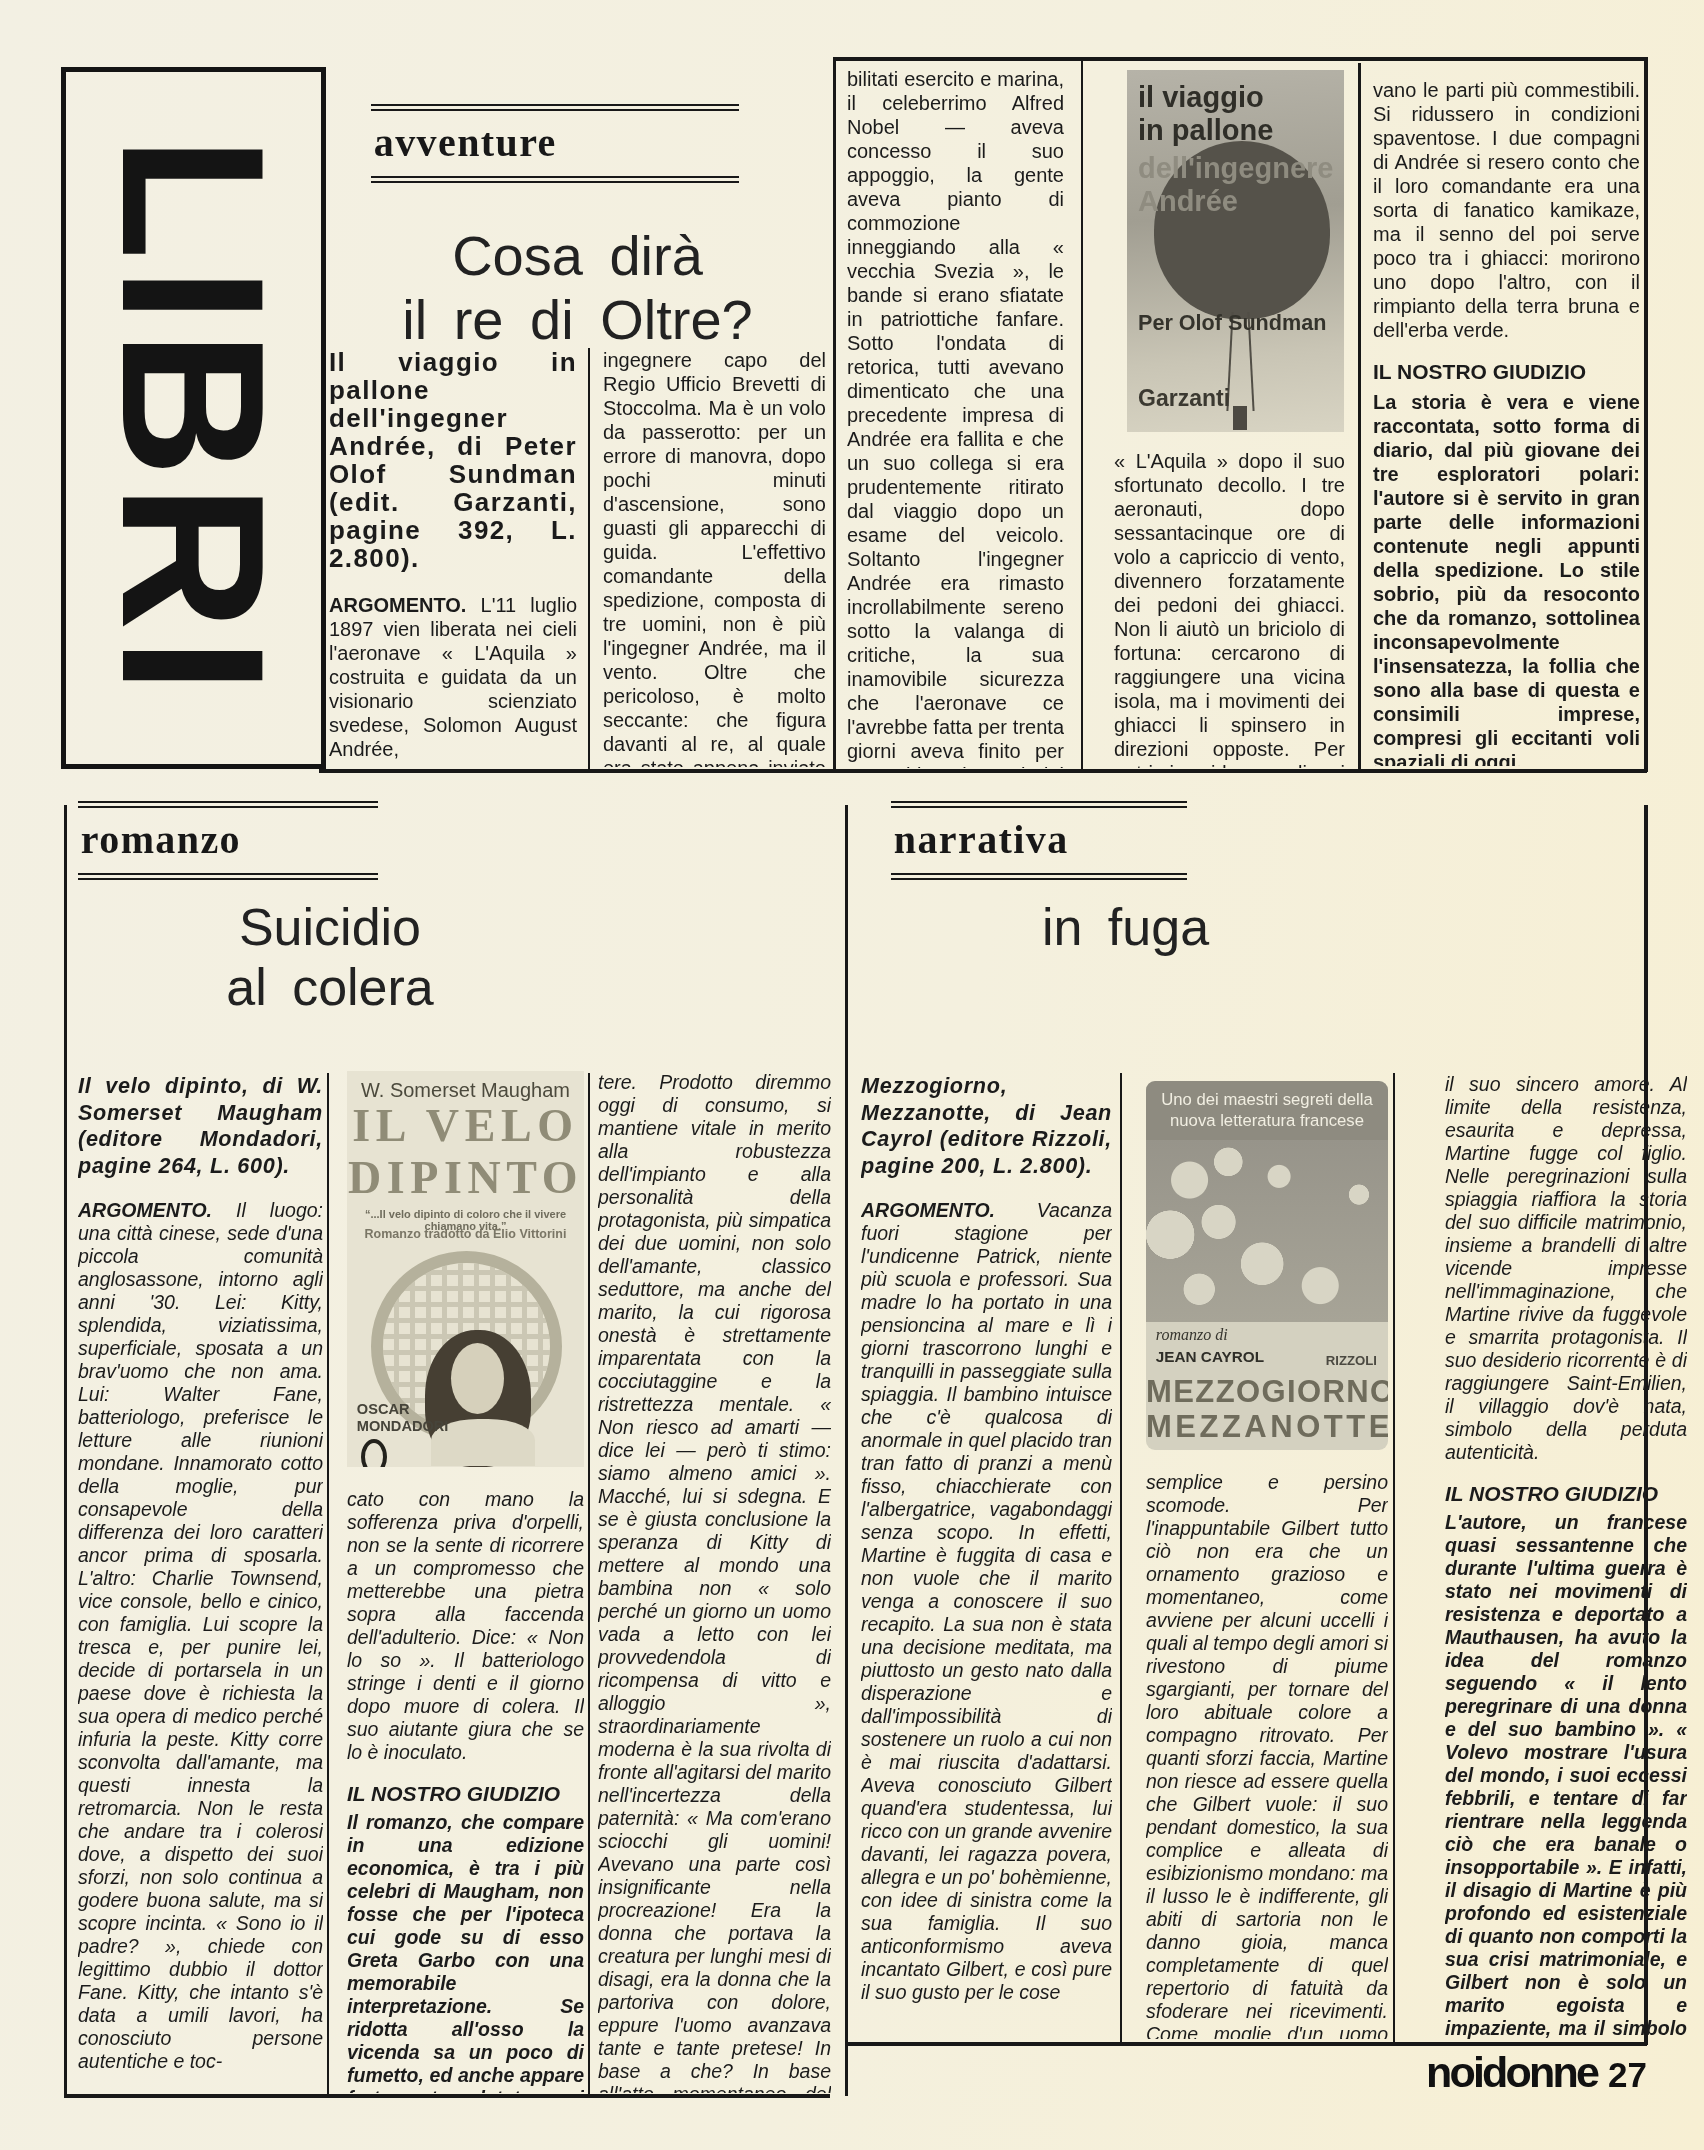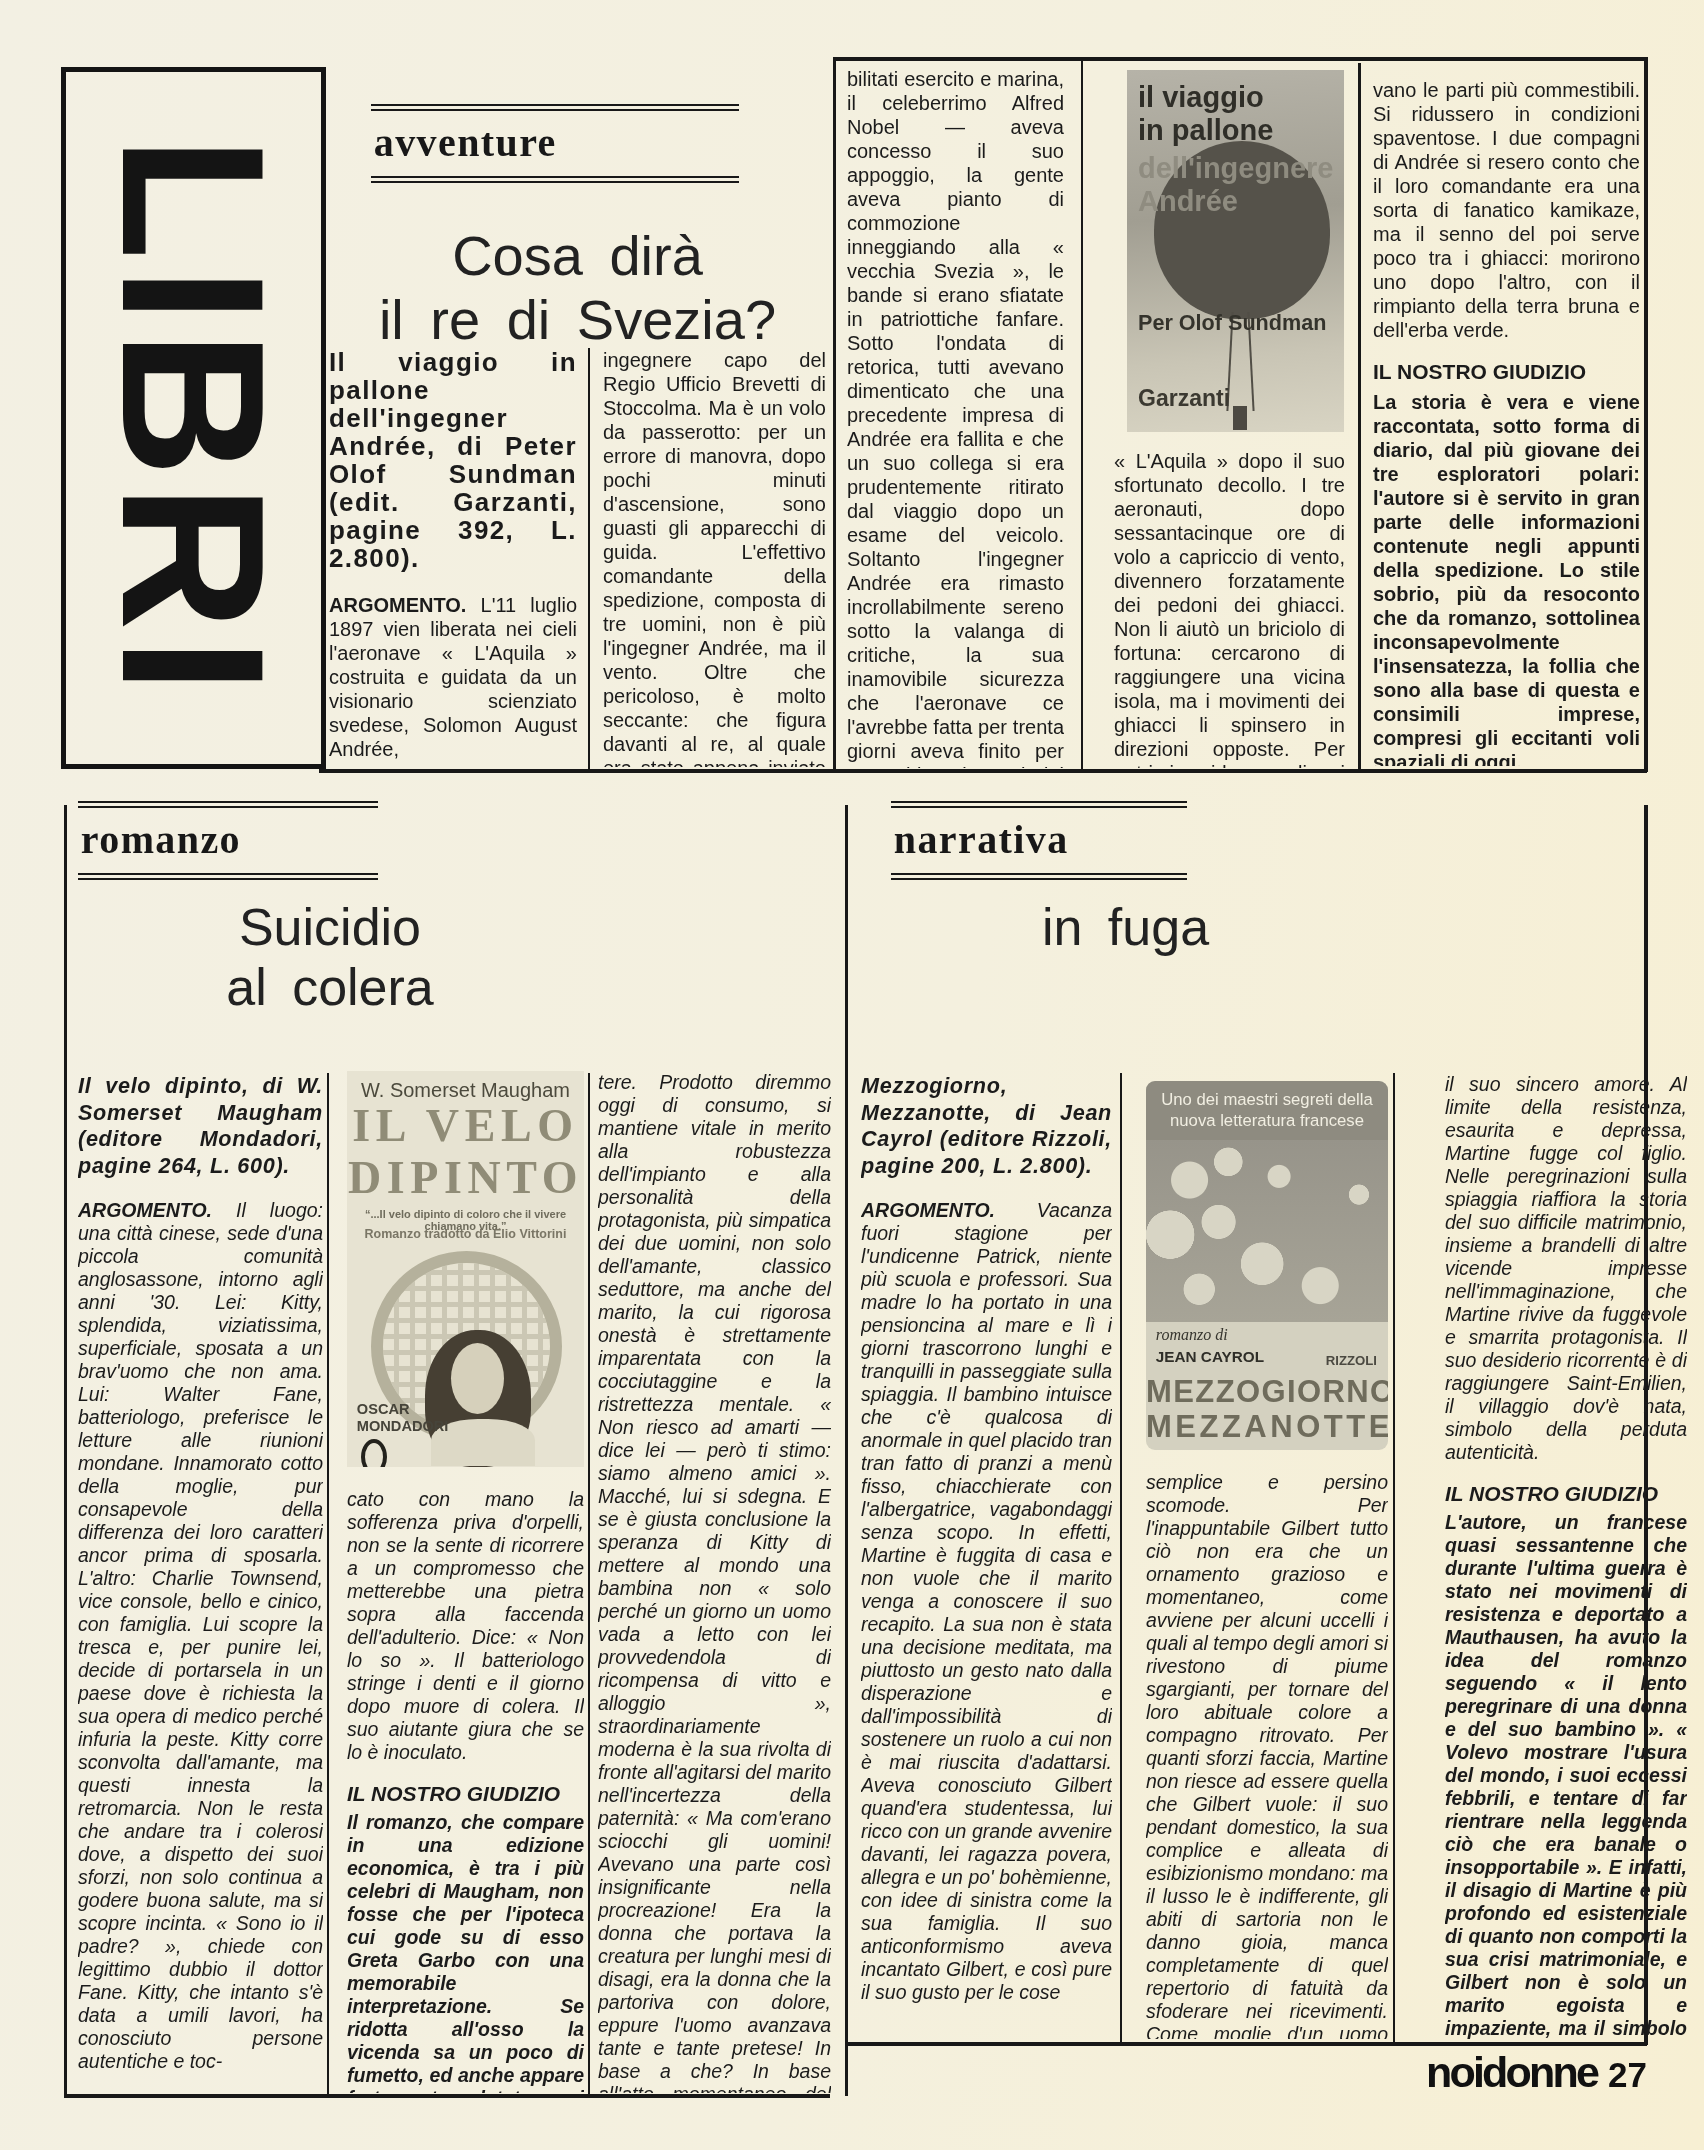--- a/index.html
+++ b/index.html
@@ -115,21 +115,21 @@
   </div>
 
   <div class="hr" style="left:833px;top:57px;width:814px;height:3.5px;"></div>
   <div class="vr" style="left:1644px;top:57px;width:3.5px;height:715px;"></div>
   <div class="hr" style="left:319px;top:769px;width:1328px;height:3.5px;"></div>
 
   <div class="kicker" style="left:371px;top:104px;width:362px;">avventure</div>
 
   <div class="headline" style="left:320px;top:224px;width:515px;">
     <div>Cosa dirà</div>
-    <div>il re di Svezia?</div>
+    <div>il re di Oltre?</div>
   </div>
 
   <div class="col bt" style="left:329px;top:348px;width:248px;height:419px;">
     <p class="lead">Il viaggio in pallone dell'ingegner Andrée, di Peter Olof Sundman (edit. Garzanti, pagine 392, L. 2.800).</p>
     <p><b>ARGOMENTO.</b> <span>L'11 luglio 1897 vien liberata nei cieli l'aeronave « L'Aquila » costruita e guidata da un visionario scienziato svedese, Solomon August Andrée,</span></p>
   </div>
   <div class="vr" style="left:588px;top:348px;width:2.1px;height:421px;"></div>
   <div class="col bt" style="left:603px;top:348px;width:223px;height:419px;">
     <p>ingegnere capo del Regio Ufficio Brevetti di Stoccolma. Ma è un volo da passerotto: per un errore di manovra, dopo pochi minuti d'ascensione, sono guasti gli apparecchi di guida. L'effettivo comandante della spedizione, composta di tre uomini, non è più l'ingegner Andrée, ma il vento. Oltre che pericoloso, è molto seccante: che figura davanti al re, al quale era stato appena inviato il telegramma di circostanza! Per la occasione si erano mo-</p>
   </div>

